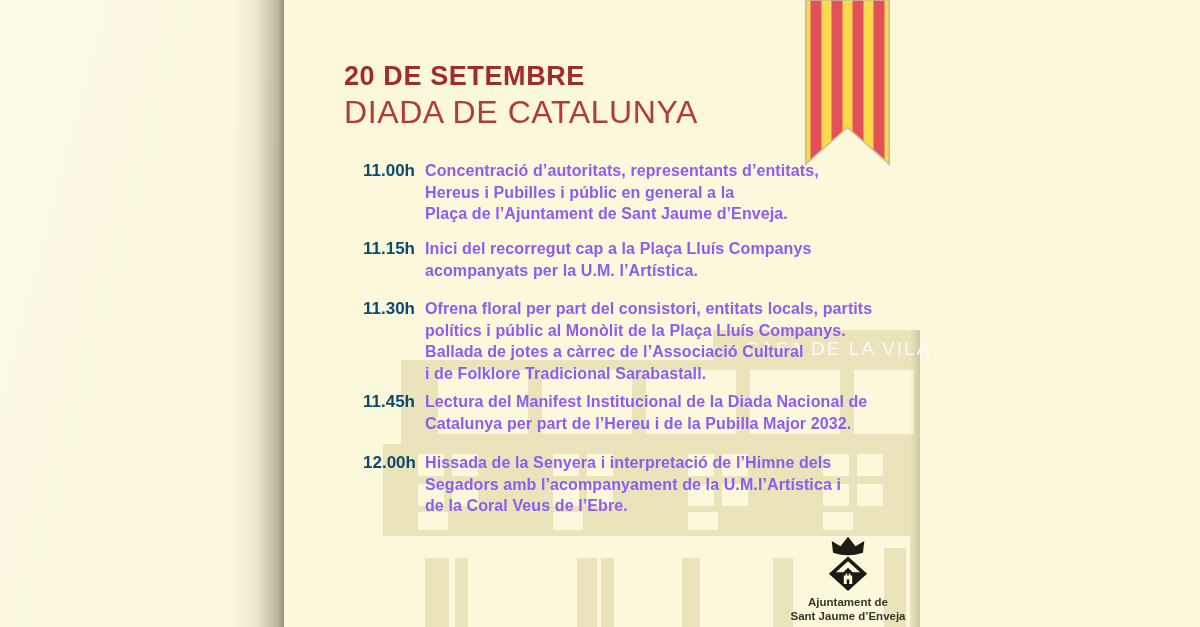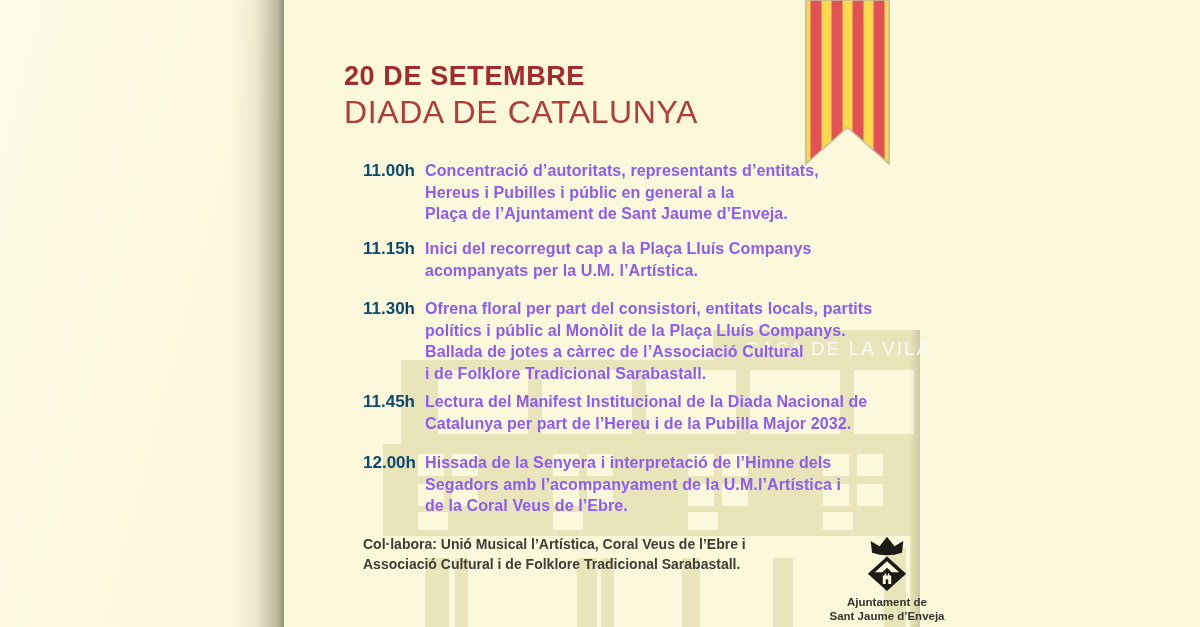--- a/index.html
+++ b/index.html
@@ -35,21 +35,21 @@
   .schedule-item .time{position:absolute;left:0;top:0;width:56px;font-size:17px;font-weight:bold;color:#0c4a6e;line-height:21.5px;}
   .schedule-item .desc{position:absolute;left:62px;top:0;width:500px;font-size:16px;color:#8b5cf6;
     line-height:21.5px;white-space:pre-line;letter-spacing:0.1px;font-weight:bold;}
   .item-0{top:160px;} .item-1{top:238px;} .item-2{top:298px;} .item-3{top:391px;} .item-4{top:452px;}
 
   
   .collab{position:absolute;left:363px;top:535px;width:440px;font-size:14px;font-weight:bold;
     color:#3e3e35;line-height:19.5px;white-space:pre-line;z-index:4;}
 
   
-  .logo{position:absolute;left:788px;top:533px;width:120px;text-align:center;z-index:4;margin-left:39px;}
+  .logo{position:absolute;left:788px;top:533px;width:120px;text-align:center;z-index:4;}
   .logo svg{display:block;margin:0 auto;}
   .logo-text{margin-top:3px;font-size:11.5px;font-weight:bold;color:#35352c;line-height:13.5px;white-space:pre-line;}
 </style>
 </head>
 <body>
 
 <div class="page">
 
   <div class="watermark">
 
@@ -151,22 +151,20 @@
     </div>
 
     <div class="schedule-item item-4">
       <div class="time">12.00h</div>
       <div class="desc">Hissada de la Senyera i interpretació de l’Himne dels
 Segadors amb l’acompanyament de la U.M.l’Artística i
 de la Coral Veus de l’Ebre.</div>
     </div>
   </div>
 
-  <div class="collab">Col·labora: Unió Musical l’Artística,  Coral Veus de l’Ebre i
-Associació Cultural i de Folklore Tradicional Sarabastall.</div>
 
   <div class="logo">
     <span>
       <svg width="56" height="60" viewBox="0 0 60 62" xmlns="http://www.w3.org/2000/svg">
         <path d="M14,20 Q30,25.5 46,20 L47.5,7.5 L38,13 L30,3 L22,13 L12.5,7.5 Z" fill="#1c1b15"></path>
         <path d="M30,24 L50.5,42.5 L30,61 L9.5,42.5 Z" fill="#1c1b15"></path>
         <path d="M17,41 L30,29 L43,41 L35,41 L30,36.2 L25,41 Z" fill="#fcf8db"></path>
         <path d="M25.5,53.5 V44.5 h2 v-2.2 h1.6 v2.2 h1.8 v-2.2 h1.6 v2.2 h2 v9 Z" fill="#fcf8db"></path>
         <rect x="28.7" y="48.5" width="2.6" height="5" fill="#1c1b15"></rect>
       </svg>

